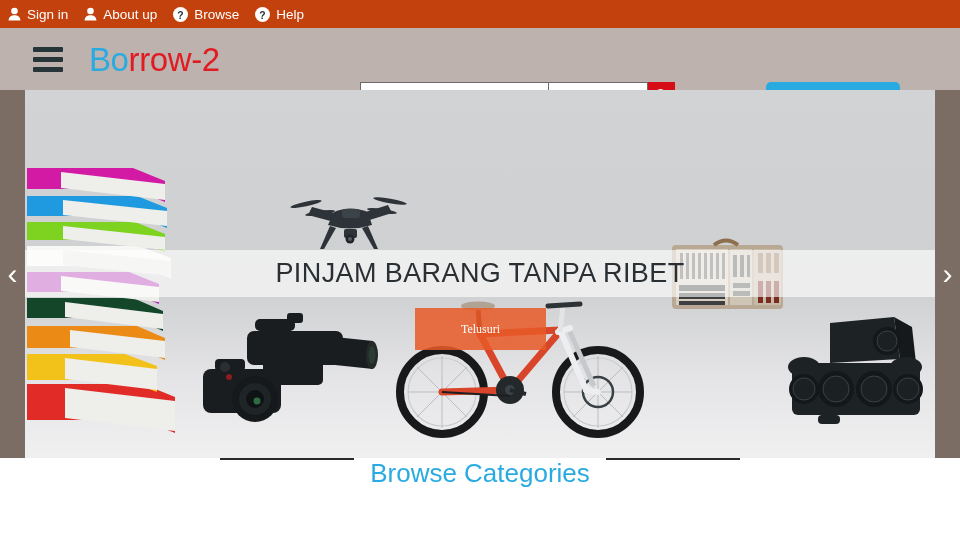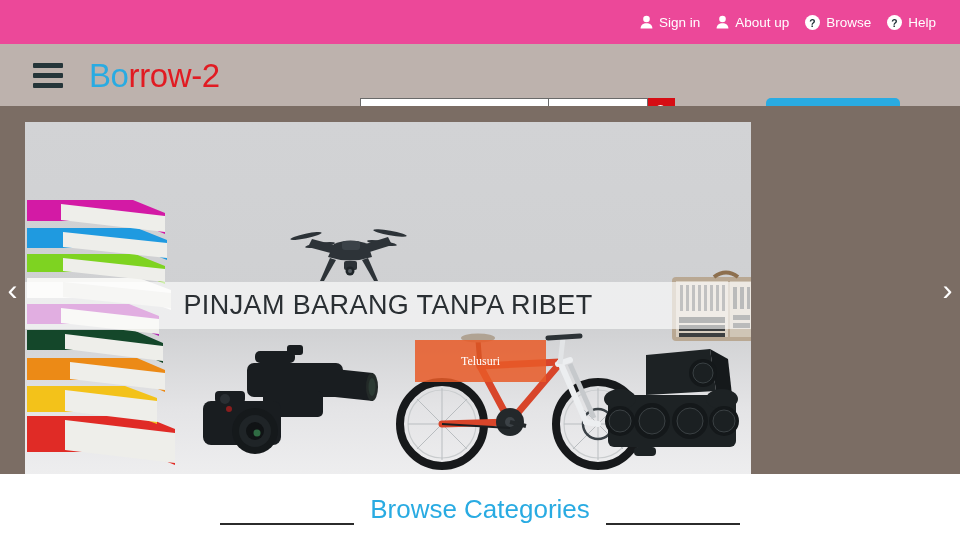--- a/index.html
+++ b/index.html
@@ -10,25 +10,25 @@
   body {
     width: 960px;
     height: 539px;
     overflow: hidden;
     font-family: "Liberation Sans", sans-serif;
     position: relative;
   }
 
   
   .topbar {
-    height: 44px;
-    background: #ec4899;
-    display: flex;
-    align-items: center;
-    justify-content: flex-end;
+    height: 28px;
+    background: #c2410c;
+    display: flex;
+    align-items: center;
+    justify-content: flex-start;
     padding-right: 16px;
     box-sizing: border-box;
   }
   .topbar-links {
     display: flex;
     align-items: center;
     gap: 0px;
   }
   .top-link {
     display: flex;
@@ -163,22 +163,22 @@
   
   .carousel {
     position: relative;
     height: 368px;
     background: #7b6d64;
     overflow: hidden;
   }
   .carousel-stage {
     position: absolute;
     left: 25px;
-    top: 16px;
-    width: 726px;
+    top: 0;
+    width: 910px;
     height: 368px;
     background: linear-gradient(180deg,#d2d3d5 0%, #cfd0d2 55%, #e4e4e6 78%, #f0f0f1 100%);
     overflow: hidden;
   }
 
   
   .books {
     position: absolute;
     left: 0px;
     bottom: 10px;
@@ -244,21 +244,21 @@
     font-family: "Liberation Sans", sans-serif;
   }
   .carousel-arrow.left { left: 0; }
   .carousel-arrow.right { right: 0; }
 
   
   .browse {
     height: 51px;
     background: #ffffff;
     display: flex;
-    align-items: flex-end;
+    align-items: flex-start;
     justify-content: center;
     gap: 16px;
   }
   .browse-rule {
     width: 134px;
     height: 2px;
     background: #2b2b2b;
   }
   .browse-title {
     font-size: 26px;

